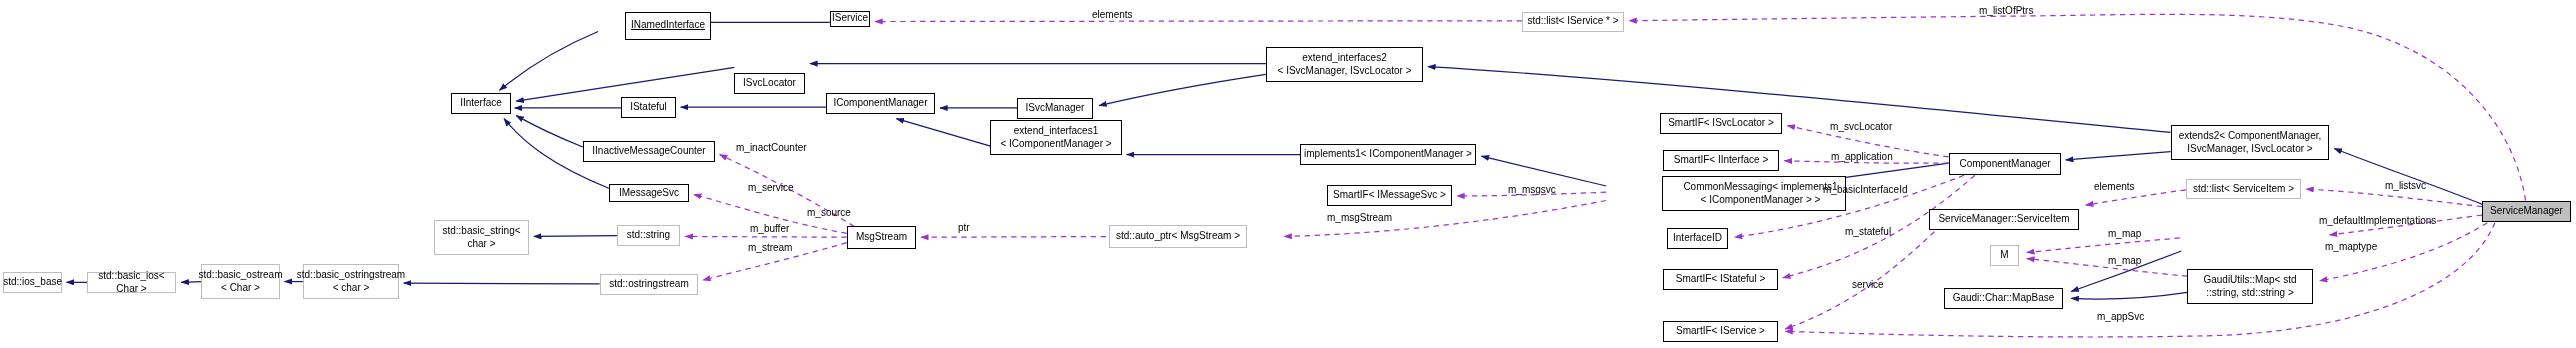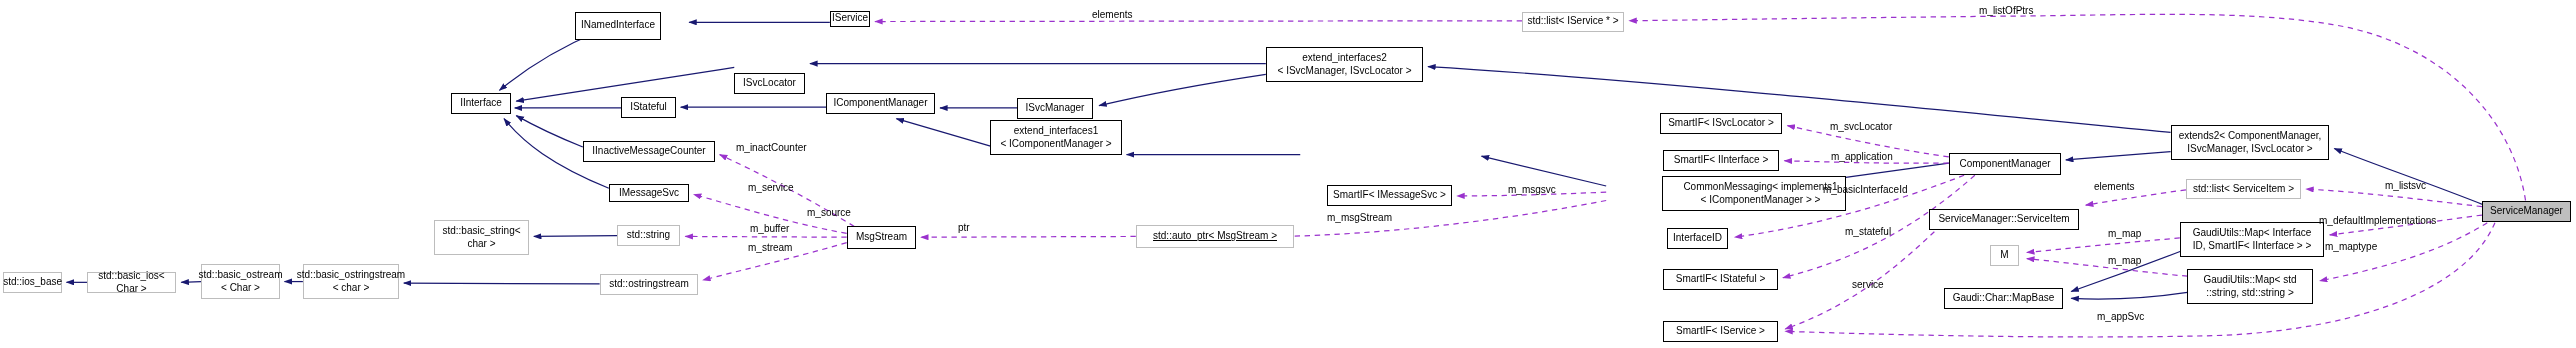--- a/index.html
+++ b/index.html
@@ -75,56 +75,55 @@
       <path d="M 3245 270 C 3168 261 3090 251 3015 247" marker-end="url(#au)"></path>
       <path d="M 3245 281 C 3178 290 3112 299 3046 307" marker-end="url(#au)"></path>
       <path d="M 3252 291 C 3190 330 3110 352 3033 367" marker-end="url(#au)"></path>
       <path d="M 3262 291 C 3220 390 3050 436 2880 439 C 2700 443 2480 438 2334 433" marker-end="url(#au)"></path>
       <path d="M 2850 311 C 2778 317 2708 324 2650 330" marker-end="url(#au)"></path>
       <path d="M 2860 361 C 2786 354 2710 344 2650 338" marker-end="url(#au)"></path>
     </g>
   </svg>
 
   <div class="node" style="left:451px;top:93px;width:60px;height:21.4px;">IInterface</div>
-  <div class="node" style="left:575px;top:11.5px;width:86px;height:28px;">INamedInterface</div>
+  <div class="node" style="left:625px;top:11.5px;width:86px;height:28px;text-decoration:underline;">INamedInterface</div>
   <div class="node" style="left:830px;top:10.7px;width:40px;height:16px;">IService</div>
   <div class="node ext" style="left:1522px;top:11.5px;width:102px;height:20px;">std::list&lt; IService * &gt;</div>
   <div class="node" style="left:734px;top:53px;width:71px;height:21.4px;margin-top:20px;">ISvcLocator</div>
   <div class="node b2" style="left:1266px;top:47px;width:157px;height:35px;">extend_interfaces2
 &lt; ISvcManager, ISvcLocator &gt;</div>
   <div class="node" style="left:621px;top:97px;width:55px;height:21.4px;">IStateful</div>
   <div class="node" style="left:826px;top:93px;width:109px;height:21.4px;">IComponentManager</div>
   <div class="node b2" style="left:1017px;top:98px;width:76px;height:21.4px;">ISvcManager</div>
   <div class="node b2" style="left:990px;top:120px;width:132px;height:35px;">extend_interfaces1
 &lt; IComponentManager &gt;</div>
+  <div class="node b2" style="left:1300px;top:144px;width:176px;height:21.4px;">implements1&lt; IComponentManager &gt;</div>
   <div class="node" style="left:583px;top:141px;width:132px;height:21.4px;">IInactiveMessageCounter</div>
   <div class="node" style="left:609px;top:184px;width:80px;height:18px;">IMessageSvc</div>
   <div class="node b2" style="left:1327px;top:185px;width:125px;height:21.4px;">SmartIF&lt; IMessageSvc &gt;</div>
   <div class="node b2" style="left:1662px;top:176px;width:184px;height:35px;padding-left:13px;">CommonMessaging&lt; implements1
 &lt; IComponentManager &gt; &gt;</div>
   <div class="node b2" style="left:1660px;top:113px;width:122px;height:21.4px;">SmartIF&lt; ISvcLocator &gt;</div>
   <div class="node b2" style="left:1663px;top:150px;width:116px;height:21.4px;">SmartIF&lt; IInterface &gt;</div>
   <div class="node b2" style="left:1949px;top:153px;width:112px;height:22px;">ComponentManager</div>
   <div class="node b2" style="left:2171px;top:125px;width:158px;height:35px;">extends2&lt; ComponentManager,
 ISvcManager, ISvcLocator &gt;</div>
   <div class="node ext" style="left:2186px;top:179px;width:115px;height:20px;">std::list&lt; ServiceItem &gt;</div>
   <div class="node b2" style="left:1929px;top:197px;width:150px;height:20.7px;margin-top:12px;">ServiceManager::ServiceItem</div>
   <div class="node main" style="left:2482px;top:201px;width:89px;height:21.4px;">ServiceManager</div>
   <div class="node b2" style="left:1667px;top:228px;width:61px;height:21.4px;">InterfaceID</div>
   <div class="node b2" style="left:1663px;top:269px;width:115px;height:21.4px;">SmartIF&lt; IStateful &gt;</div>
   <div class="node b2" style="left:1663px;top:321px;width:115px;height:21.4px;">SmartIF&lt; IService &gt;</div>
   <div class="node ext" style="left:1990px;top:245px;width:29px;height:21.4px;">M</div>
   <div class="node b2" style="left:1944px;top:288px;width:119px;height:20.7px;">Gaudi::Char::MapBase</div>
-  <div class="node b2" style="left:2180px;top:222px;width:144px;height:35px;">GaudiUtils::Map&lt; Interface
-ID, SmartIF&lt; IInterface &gt; &gt;</div>
   <div class="node b2" style="left:2187px;top:269px;width:126px;height:35px;">GaudiUtils::Map&lt; std
 ::string, std::string &gt;</div>
   <div class="node b2" style="left:847px;top:226px;width:69px;height:23px;">MsgStream</div>
   <div class="node ext" style="left:617px;top:225px;width:63px;height:21.4px;">std::string</div>
-  <div class="node ext" style="left:1136px;top:225px;width:158px;height:23px;text-decoration:underline;">std::auto_ptr&lt; MsgStream &gt;</div>
+  <div class="node ext" style="left:1109px;top:225px;width:138px;height:23px;">std::auto_ptr&lt; MsgStream &gt;</div>
   <div class="node ext" style="left:434px;top:220px;width:95px;height:35px;">std::basic_string&lt;
 char &gt;</div>
   <div class="node ext" style="left:600px;top:274px;width:98px;height:21.4px;">std::ostringstream</div>
   <div class="node ext" style="left:303px;top:264px;width:96px;height:35px;">std::basic_ostringstream
 &lt; char &gt;</div>
   <div class="node ext" style="left:201px;top:264px;width:79px;height:35px;">std::basic_ostream
 &lt; Char &gt;</div>
   <div class="node ext" style="left:87px;top:272px;width:89px;height:21.4px;">std::basic_ios&lt; Char &gt;</div>
   <div class="node ext" style="left:3.1px;top:272px;width:59px;height:21.4px;">std::ios_base</div>
 

